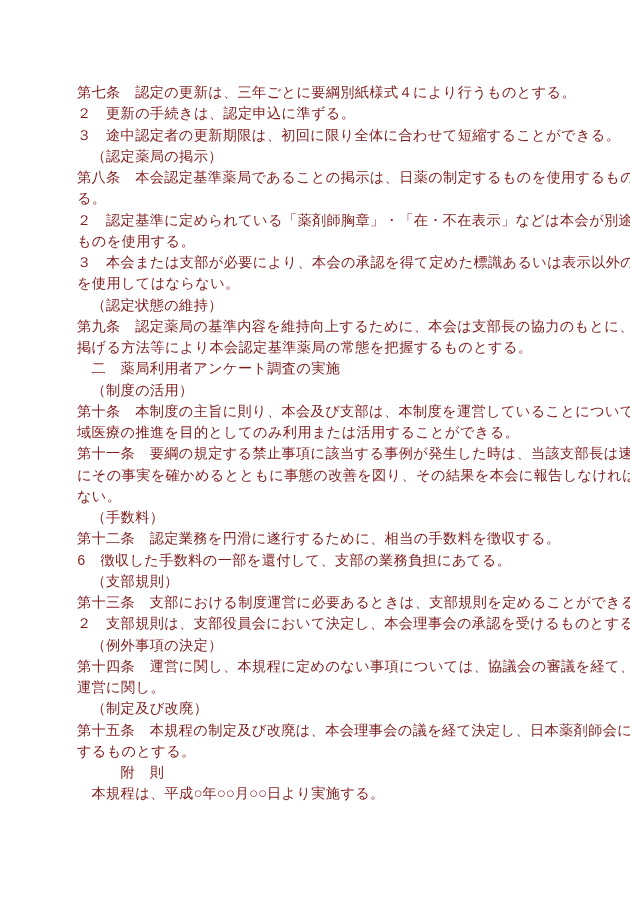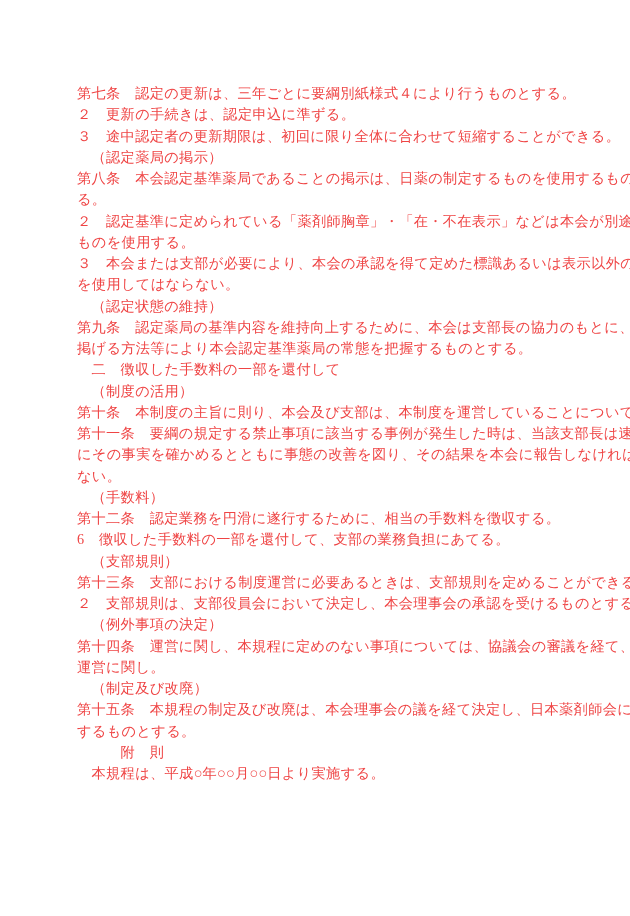--- a/index.html
+++ b/index.html
@@ -1,20 +1,20 @@
 <!DOCTYPE html>
 <html><head>
 <meta charset="utf-8">
 <style>
   html, body { margin:0; padding:0; background:#ffffff; }
   body { width:630px; height:916px; position:relative; overflow:hidden; }
   .page {
     position:absolute; left:77px; top:83px; width:480px;
-    font-family:Liberation Serif, serif;
-    font-size:14.2px; line-height:21.25px; color:#ef4444;
+    font-family:Liberation Mono, monospace;
+    font-size:14.2px; line-height:21.25px; color:#7f1d1d;
     letter-spacing:0.35px;
   }
   .line { white-space:pre; height:21.25px; }
 </style>
 </head>
 <body>
 
 <div class="page">
   <div class="line">第七条　認定の更新は、三年ごとに要綱別紙様式４により行うものとする。</div>
   <div class="line">２　更新の手続きは、認定申込に準ずる。</div>
@@ -22,23 +22,24 @@
   <div class="line">　（認定薬局の掲示）</div>
   <div class="line">第八条　本会認定基準薬局であることの掲示は、日薬の制定するものを使用するものとす</div>
   <div class="line">る。</div>
   <div class="line">２　認定基準に定められている「薬剤師胸章」・「在・不在表示」などは本会が別途定める</div>
   <div class="line">ものを使用する。</div>
   <div class="line">３　本会または支部が必要により、本会の承認を得て定めた標識あるいは表示以外のもの</div>
   <div class="line">を使用してはならない。</div>
   <div class="line">　（認定状態の維持）</div>
   <div class="line">第九条　認定薬局の基準内容を維持向上するために、本会は支部長の協力のもとに、次に</div>
   <div class="line">掲げる方法等により本会認定基準薬局の常態を把握するものとする。</div>
-  <div class="line">　二　徴収した手数料の一部を還付して</div>
+  <div class="line">　二　薬局利用者アンケート調査の実施</div>
   <div class="line">　（制度の活用）</div>
   <div class="line">第十条　本制度の主旨に則り、本会及び支部は、本制度を運営していることについて、地</div>
+  <div class="line">域医療の推進を目的としてのみ利用または活用することができる。</div>
   <div class="line">第十一条　要綱の規定する禁止事項に該当する事例が発生した時は、当該支部長は速やか</div>
   <div class="line">にその事実を確かめるとともに事態の改善を図り、その結果を本会に報告しなければなら</div>
   <div class="line">ない。</div>
   <div class="line">　（手数料）</div>
   <div class="line">第十二条　認定業務を円滑に遂行するために、相当の手数料を徴収する。</div>
   <div class="line">6　徴収した手数料の一部を還付して、支部の業務負担にあてる。</div>
   <div class="line">　（支部規則）</div>
   <div class="line">第十三条　支部における制度運営に必要あるときは、支部規則を定めることができる。</div>
   <div class="line">２　支部規則は、支部役員会において決定し、本会理事会の承認を受けるものとする。</div>
   <div class="line">　（例外事項の決定）</div>

